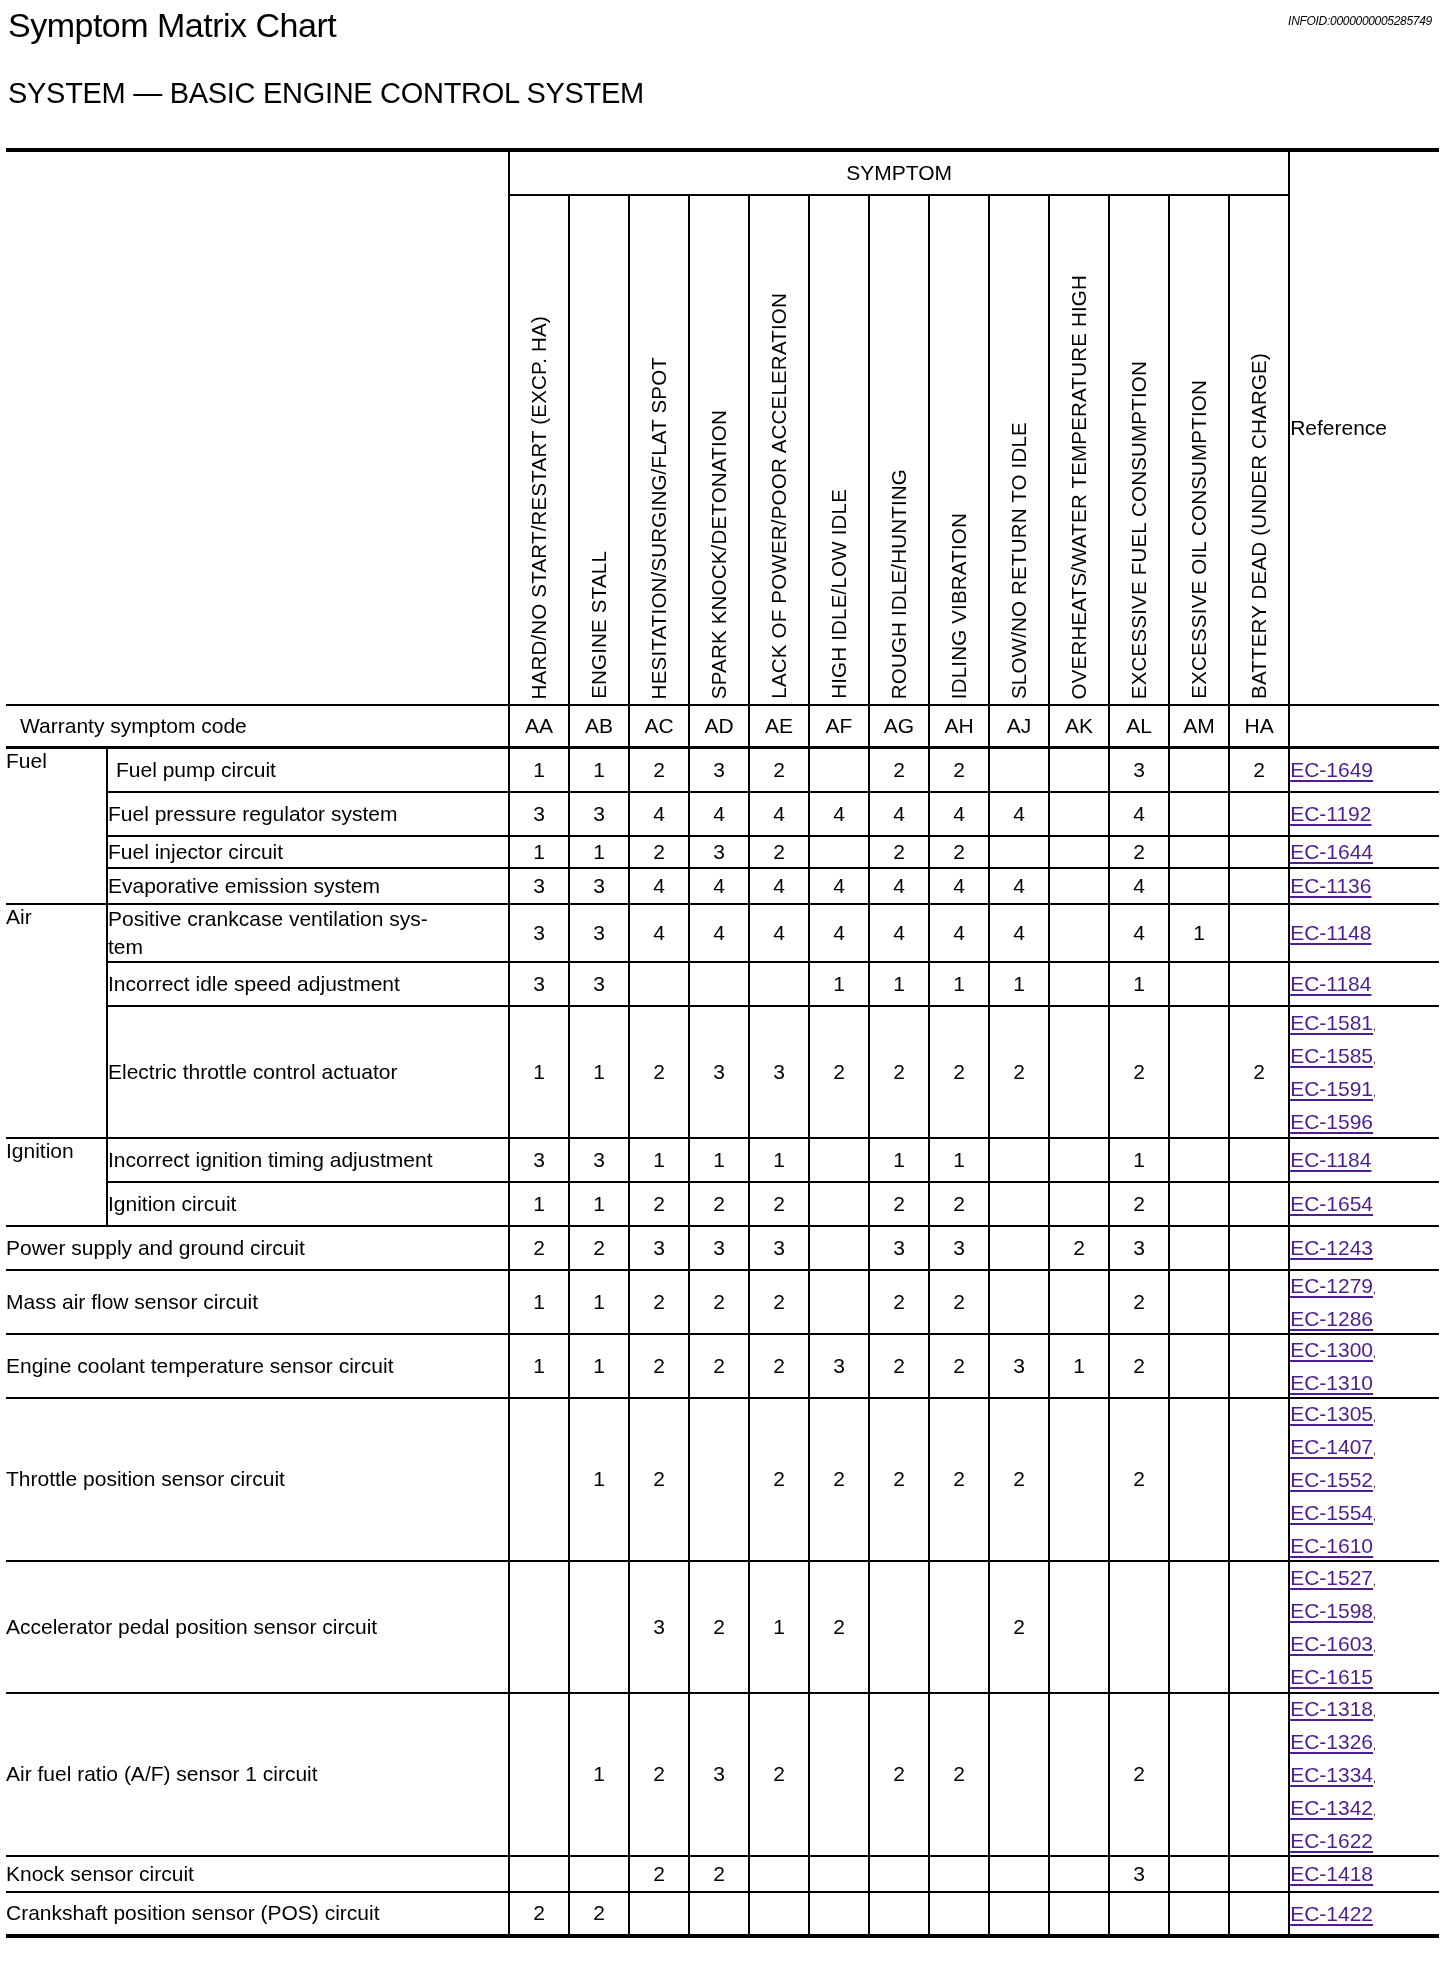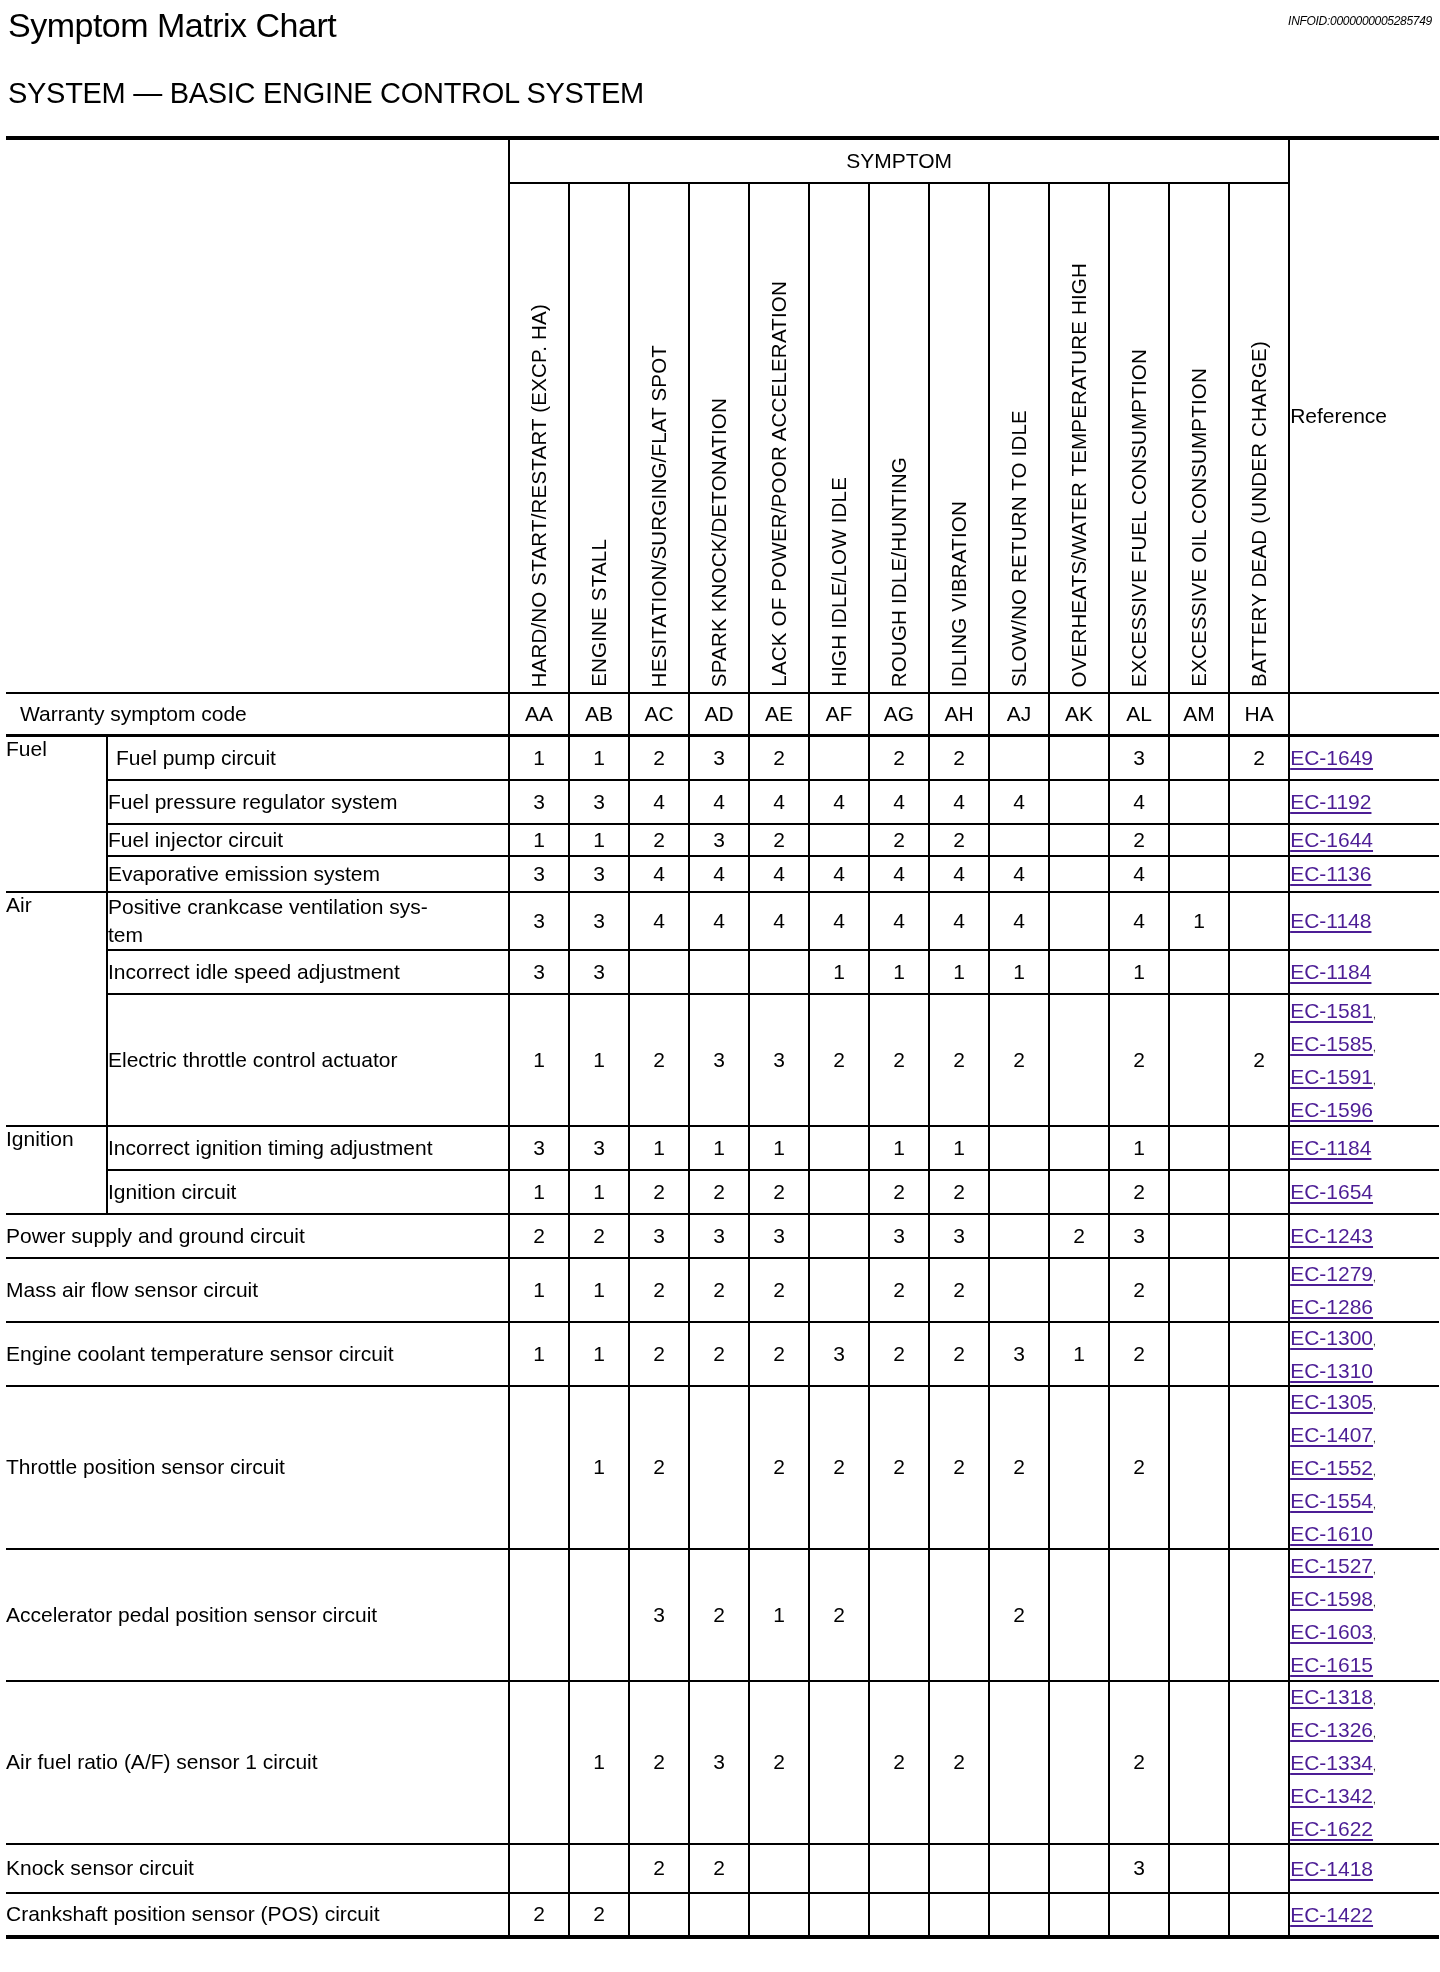--- a/index.html
+++ b/index.html
@@ -1,21 +1,21 @@
 <!DOCTYPE html>
 <html><head>
 <meta charset="utf-8">
 <style>
   html, body { margin: 0; padding: 0; background: #ffffff; }
   body { width: 1440px; height: 1972px; position: relative; font-family: "Liberation Sans", sans-serif; color: #000; overflow: hidden; }
   .page-title { position: absolute; left: 8px; top: 5px; font-size: 34px; line-height: 40px; letter-spacing: -0.5px; }
   .infoid { position: absolute; right: 8px; top: 14px; font-size: 12px; font-style: italic; letter-spacing: -0.3px; }
   .section-title { position: absolute; left: 8px; top: 76px; font-size: 29px; line-height: 34px; letter-spacing: -0.3px; }
 
-  table.matrix { position: absolute; left: 6px; top: 136px; width: 1431px; border-collapse: collapse; table-layout: fixed; font-size: 21px; }
+  table.matrix { position: absolute; left: 6px; top: 148px; width: 1431px; border-collapse: collapse; table-layout: fixed; font-size: 21px; }
   table.matrix td, table.matrix th { border: 2px solid #000; padding: 0; font-weight: normal; }
   table.matrix { border-top: 4px solid #000; border-bottom: 4px solid #000; }
   table.matrix tr > *:first-child { border-left: none; }
   table.matrix tr > *:last-child { border-right: none; }
 
   .col-cat { width: 101px; }
   .col-item { width: 402px; }
   .col-sym { width: 60px; }
   .col-ref { width: 150px; }
 
@@ -358,21 +358,21 @@
         <td class="val"></td>
         <td class="val">2</td>
         <td class="val">2</td>
         <td class="val"></td>
         <td class="val"></td>
         <td class="val">2</td>
         <td class="val"></td>
         <td class="val"></td>
         <td class="ref"><a href="#">EC-1318</a><span class="comma">,</span><br><a href="#">EC-1326</a><span class="comma">,</span><br><a href="#">EC-1334</a><span class="comma">,</span><br><a href="#">EC-1342</a><span class="comma">,</span><br><a href="#">EC-1622</a></td>
       </tr>
-      <tr class="thick-top" style="height: 49px;">
+      <tr class="thick-top" style="height: 36px;">
         <td colspan="2" class="item-full">Knock sensor circuit</td>
         <td class="val"></td>
         <td class="val"></td>
         <td class="val">2</td>
         <td class="val">2</td>
         <td class="val"></td>
         <td class="val"></td>
         <td class="val"></td>
         <td class="val"></td>
         <td class="val"></td>

